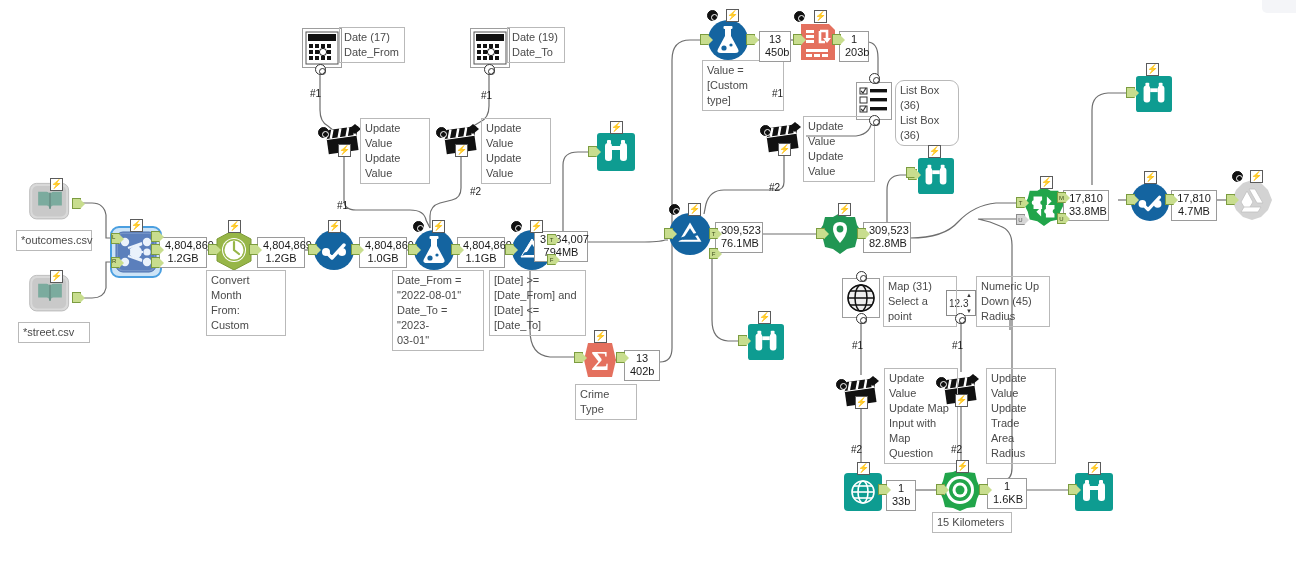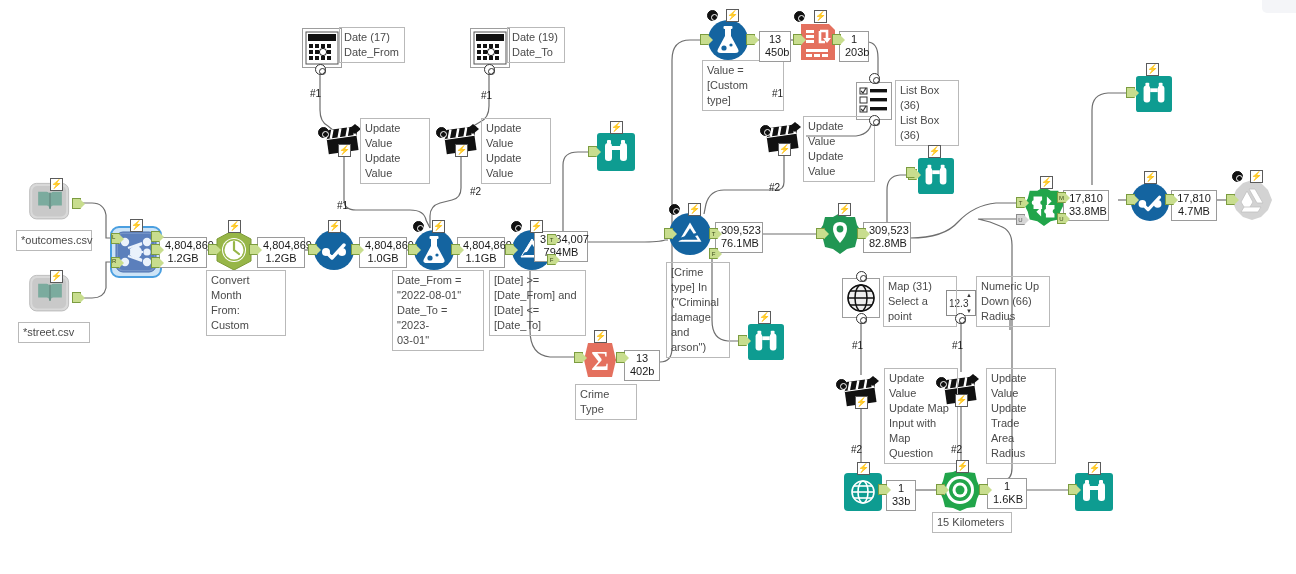--- a/index.html
+++ b/index.html
@@ -504,21 +504,21 @@
       <rect x="1" y="11" width="7" height="6" fill="#fff" stroke="#333"></rect>
       <rect x="1" y="20" width="7" height="6" fill="#fff" stroke="#333"></rect>
       <path d="M2 23 L4 25 L7 20" stroke="#333" stroke-width="1.2" fill="none"></path>
       <rect x="11" y="3" width="17" height="3.4" fill="#111"></rect>
       <rect x="11" y="12" width="17" height="3.4" fill="#111"></rect>
       <rect x="11" y="21" width="17" height="3.4" fill="#111"></rect>
     </svg>
   </div>
   <div class="dot-badge light" style="left:869px; top:73px;"></div>
   <div class="dot-badge light" style="left:869px; top:115px;"></div>
-  <div class="anno" style="left:895px; top:80px; width:64px;">List Box (36)
+  <div class="anno" style="left:895px; top:80px; width:64px;border-radius:9px;">List Box (36)
 List Box (36)</div>
 
   <div class="tool" style="left:762px; top:116px;">
     <div class="glyph">
       <svg width="44" height="38" viewBox="0 0 44 38">
         <g transform="rotate(-8 22 19)">
           <rect x="5" y="16" width="30" height="15" fill="#111"></rect>
           <path d="M5 16 L8 7 L38 7 L35 16 Z" fill="#111"></path>
           <path d="M12 7 L9 16 M20 7 L17 16 M28 7 L25 16 M36 7 L33 16" stroke="#fff" stroke-width="2.4"></path>
           <path d="M5 16 L35 16" stroke="#fff" stroke-width="1"></path>
@@ -542,24 +542,20 @@
         <path d="M23 11 L35 31 L11 31 Z" fill="#fff"></path>
         <path d="M23 17 L31 29 L15 29 Z" fill="#1464a0"></path>
         <path d="M10 29 L38 21" stroke="#1464a0" stroke-width="2.8"></path>
       </svg>
     </div>
     <div class="bolt" style="left:20px; top:-9px;"></div>
     <div class="dot-badge" style="left:1px; top:-8px;"></div>
   </div>
   <div class="nub labelled" style="left:709px; top:228px;"><span>T</span></div>
   <div class="nub labelled" style="left:709px; top:248px;"><span>F</span></div>
-  <div class="anno" style="left:666px; top:262px; width:64px;">[Crime type] In
-("Criminal
-damage and
-arson")</div>
   <div class="chip" style="left:715px; top:222px; width:48px;">
     <span>309,523</span>
     <span class="l2">76.1MB</span>
   </div>
 
   <div class="nub" style="left:738px; top:335px;"></div>
   <div class="tool" style="left:744px; top:320px;">
     <div class="glyph">
       <svg width="36" height="36" viewBox="0 0 38 38">
         <rect x="0" y="0" width="38" height="38" rx="3" fill="#0e9c91"></rect>
@@ -793,21 +789,21 @@
 
   <div class="numupdown" style="left:946px; top:290px;">
     <span>12.3</span>
     <span class="spin">
       <span>▲</span>
       <span>▼</span>
     </span>
   </div>
   <div class="dot-badge light" style="left:955px; top:313px;"></div>
   <div class="anno" style="left:976px; top:276px; width:74px;">Numeric Up
-Down (66)
+Down (45)
 Radius</div>
   <div class="wirelabel" style="left:952px; top:340px;">#1</div>
 
   <div class="tool" style="left:840px; top:370px;">
     <div class="glyph">
       <svg width="44" height="38" viewBox="0 0 44 38">
         <g transform="rotate(-8 22 19)">
           <rect x="5" y="16" width="30" height="15" fill="#111"></rect>
           <path d="M5 16 L8 7 L38 7 L35 16 Z" fill="#111"></path>
           <path d="M12 7 L9 16 M20 7 L17 16 M28 7 L25 16 M36 7 L33 16" stroke="#fff" stroke-width="2.4"></path>

